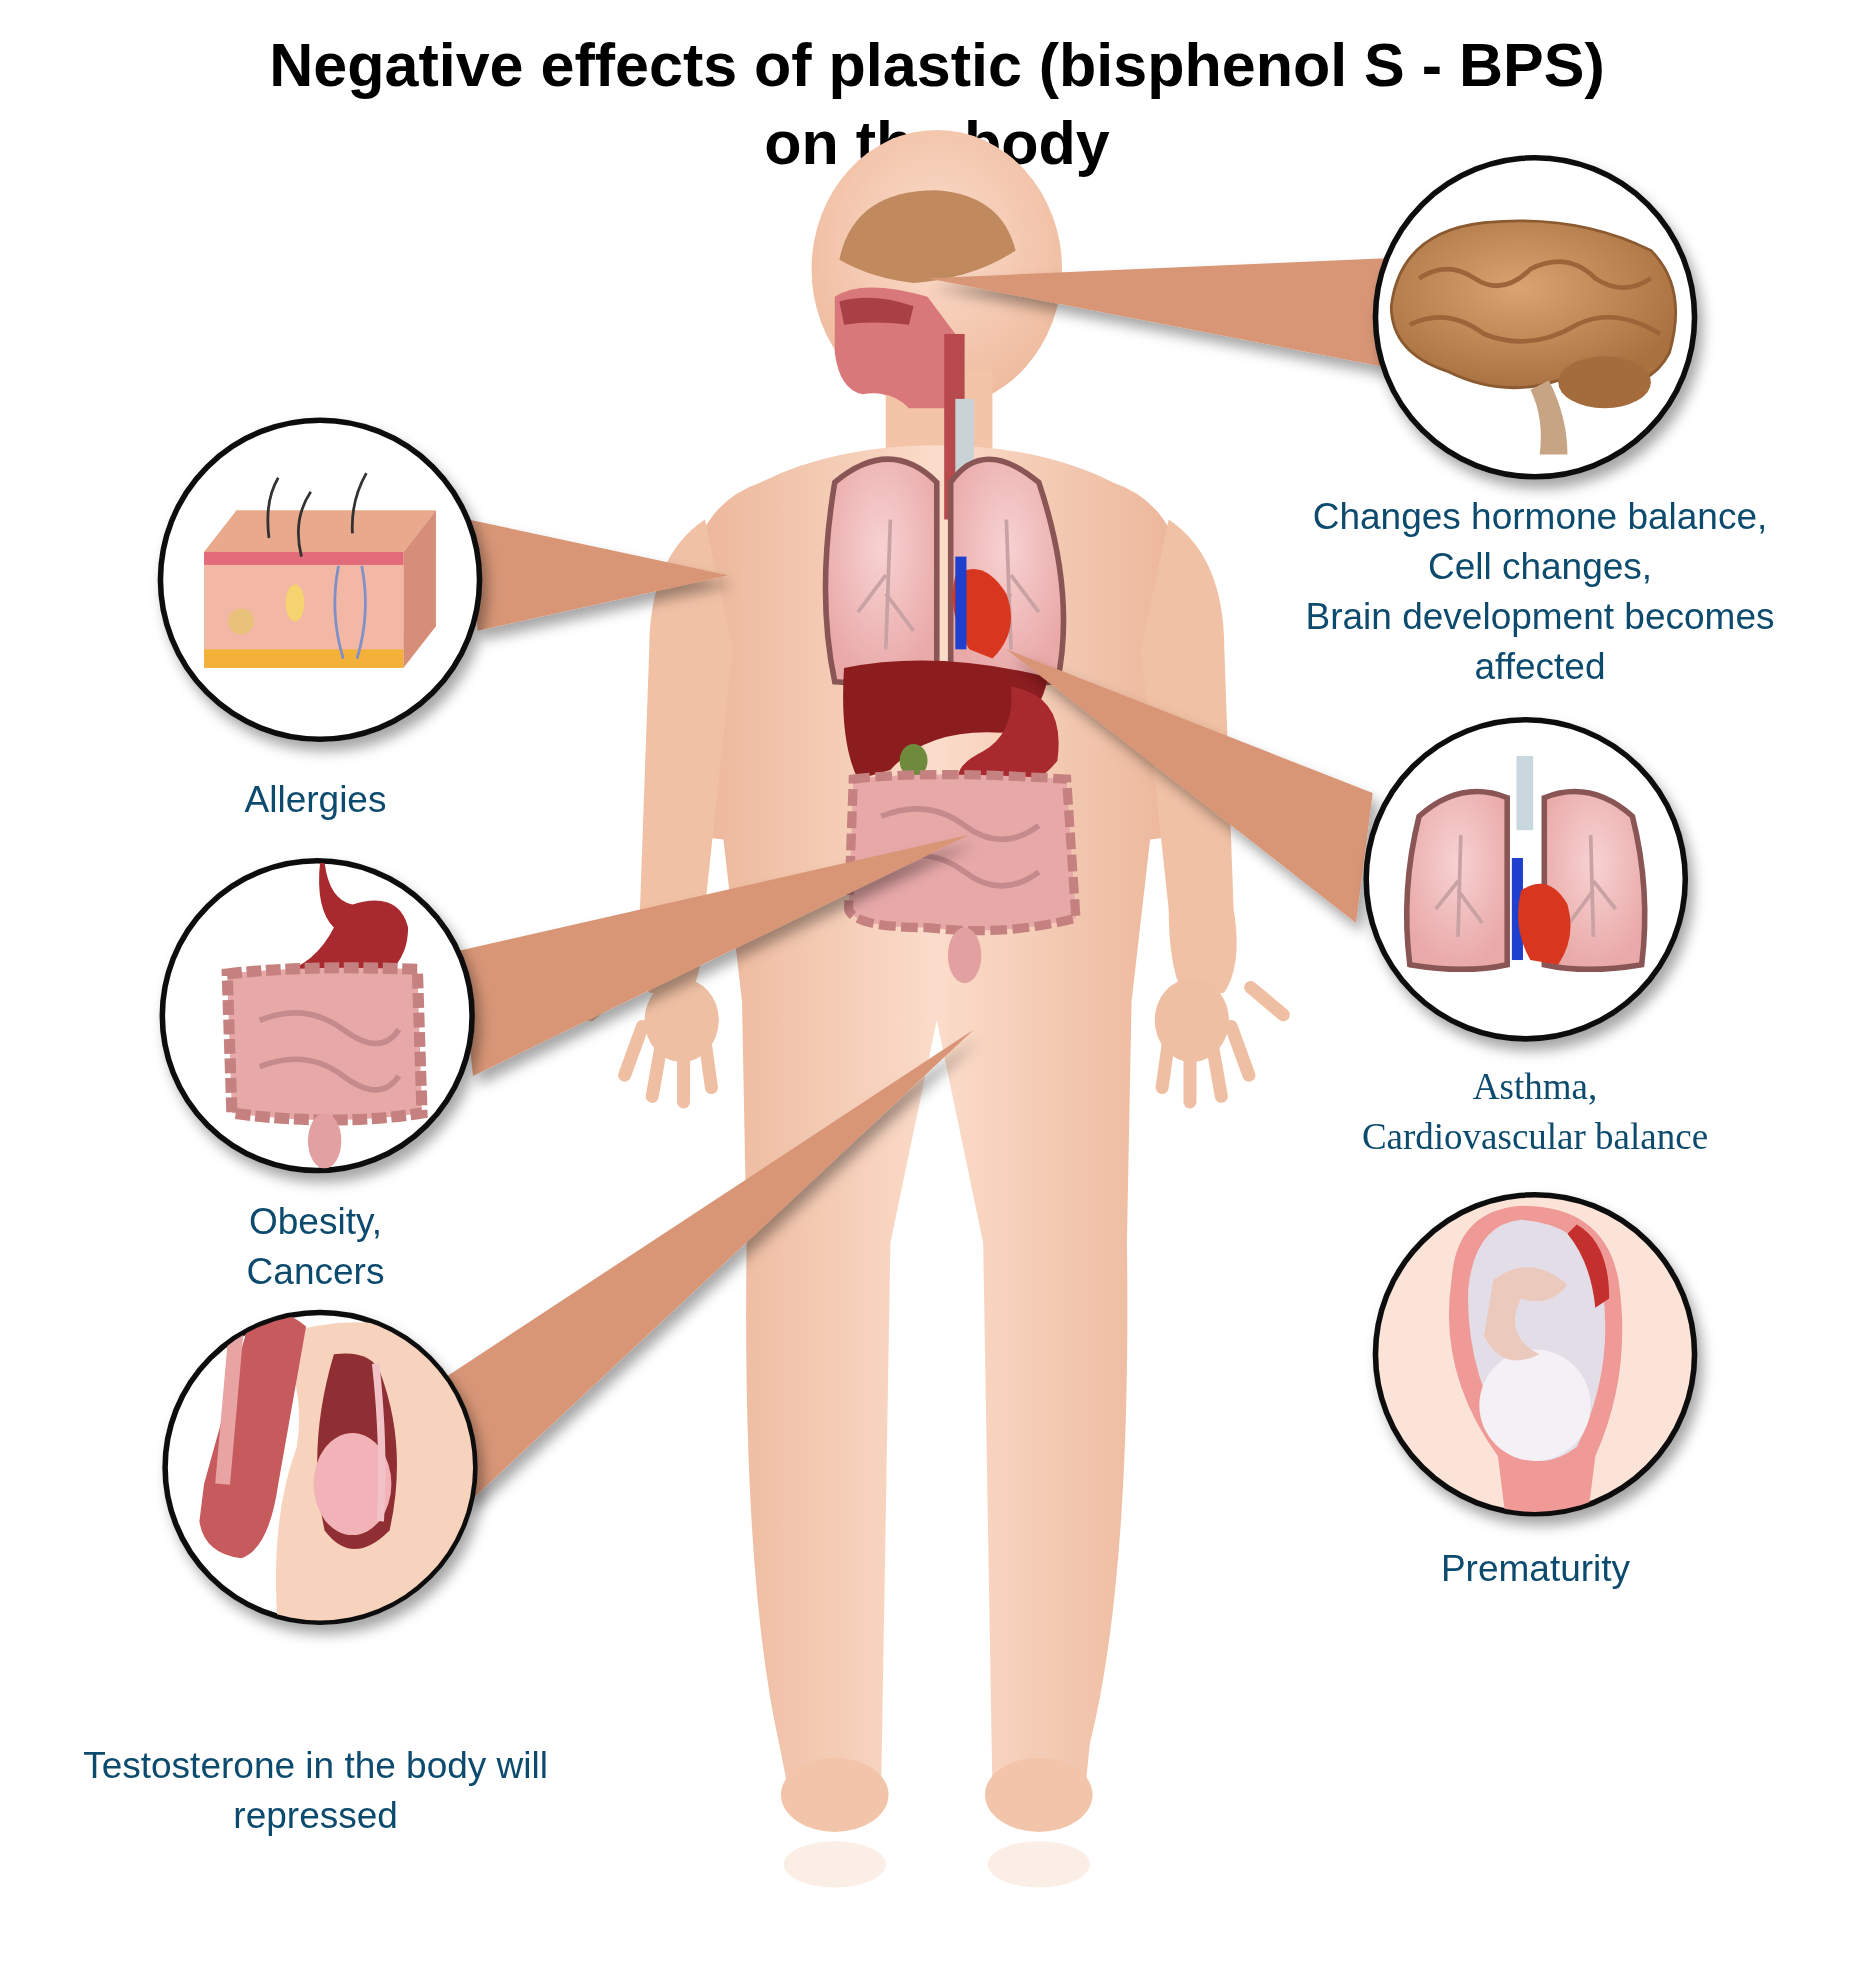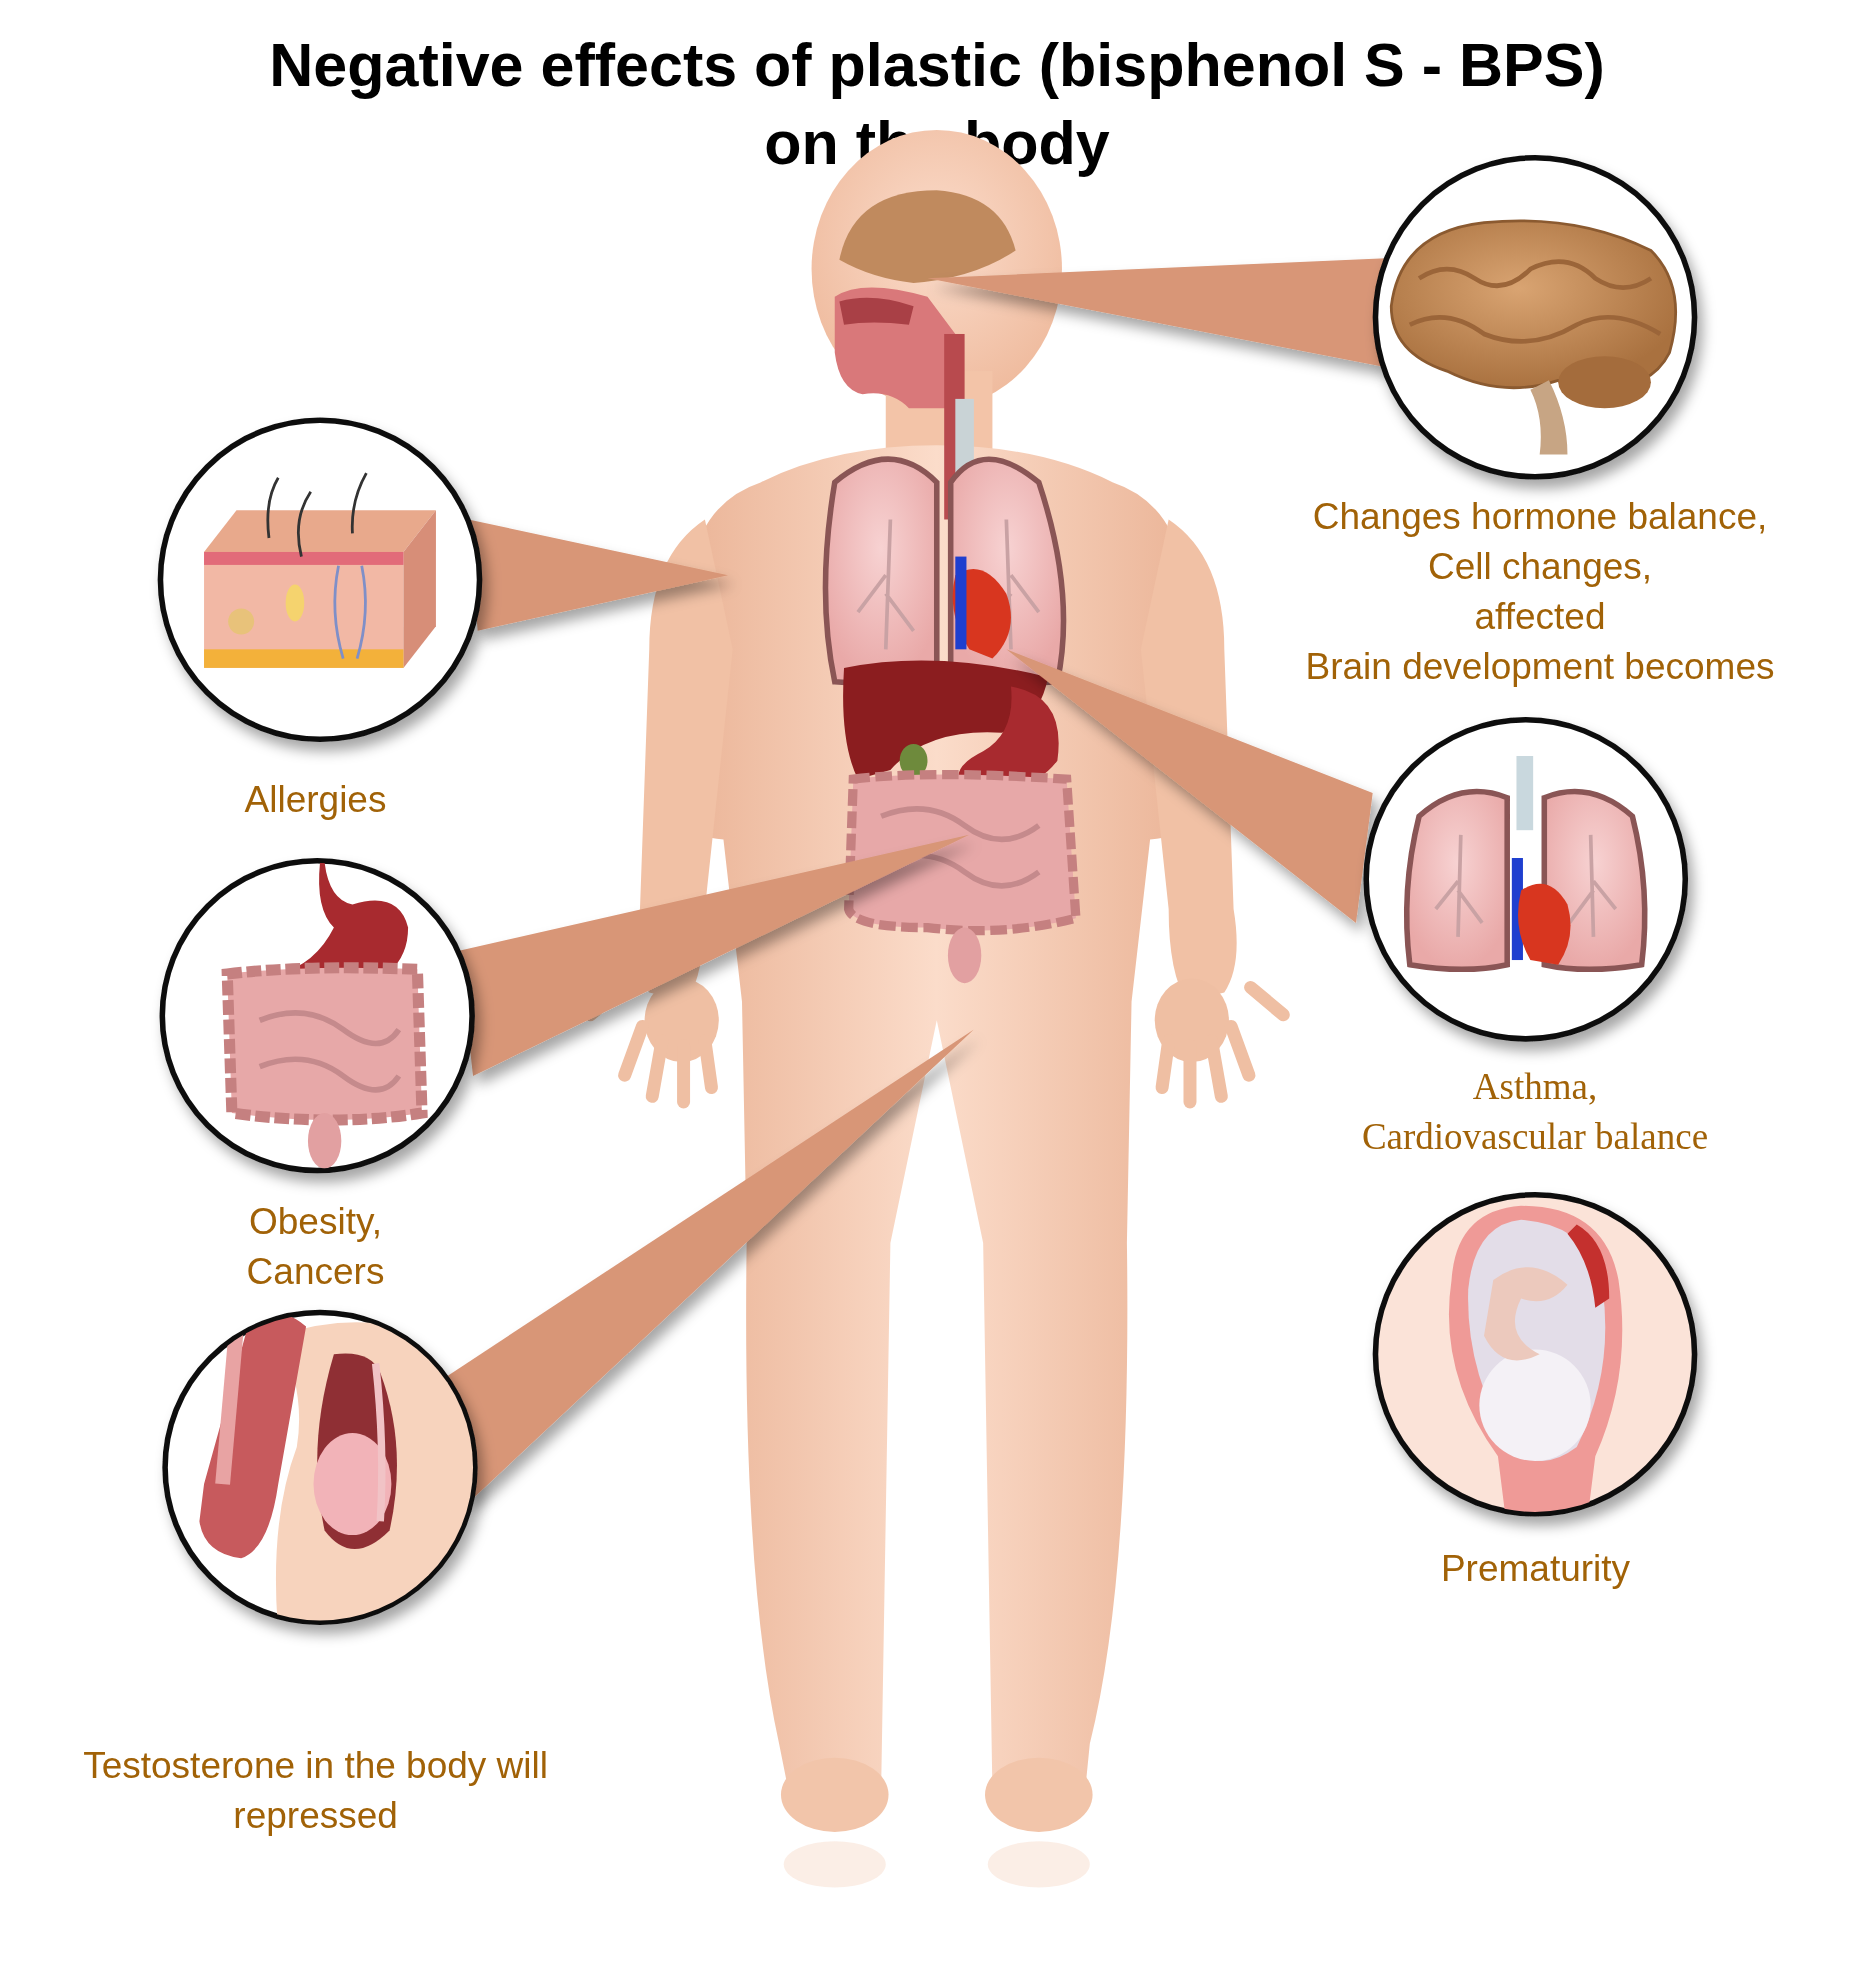--- a/index.html
+++ b/index.html
@@ -2,21 +2,21 @@
 <html style="font-size:15px"><head>
 <meta charset="utf-8">
 <style>
   html, body { margin: 0; padding: 0; background: #ffffff; }
   body { width: 1855px; height: 1985px; position: relative; overflow: hidden;
          font-family: "Liberation Sans", sans-serif; }
   .title { position: absolute; left: 0; top: 26px; width: 1874px; text-align: center;
            font-weight: bold; font-size: 61px; line-height: 78px; color: #000; }
   .title .line { display: block; }
   svg.scene { position: absolute; left: 0; top: 0; }
-  .caption { position: absolute; text-align: center; font-size: 37px; line-height: 50px; color: #a16207; }
+  .caption { position: absolute; text-align: center; font-size: 37px; line-height: 50px; color: #0c4a6e; }
   .caption .line { display: block; white-space: nowrap; }
 </style>
 </head>
 <body>
 
 <div class="title">
   <span class="line">Negative effects of plastic (bisphenol S - BPS)</span>
   <span class="line">on the body</span>
 </div>
 
@@ -199,22 +199,22 @@
       <path d="M360 1460 Q400 1455 410 1480 Q440 1560 420 1650 Q380 1690 350 1650 Q330 1560 360 1460 Z" fill="#8f2f34"></path>
       <ellipse cx="380" cy="1600" rx="42" ry="55" fill="#f2b3b8"></ellipse>
       <path d="M405 1470 Q415 1560 410 1640" stroke="#f1c3c6" stroke-width="8" fill="none"></path>
     </g>
   </g>
 </svg>
 
 <div class="caption" style="left:1243px; top:492px; width:594px;">
   <span class="line">Changes hormone balance,</span>
   <span class="line">Cell changes,</span>
+  <span class="line">Brain development becomes</span>
   <span class="line">affected</span>
-  <span class="line">Brain development becomes</span>
 </div>
 
 <div class="caption" style="left:130px; top:775px; width:371px;">
   <span class="line">Allergies</span>
 </div>
 
 <div class="caption" style="left:1243px; top:1062px; width:584px;font-family:Liberation Serif, serif;">
   <span class="line">Asthma,</span>
   <span class="line">Cardiovascular balance</span>
 </div>

